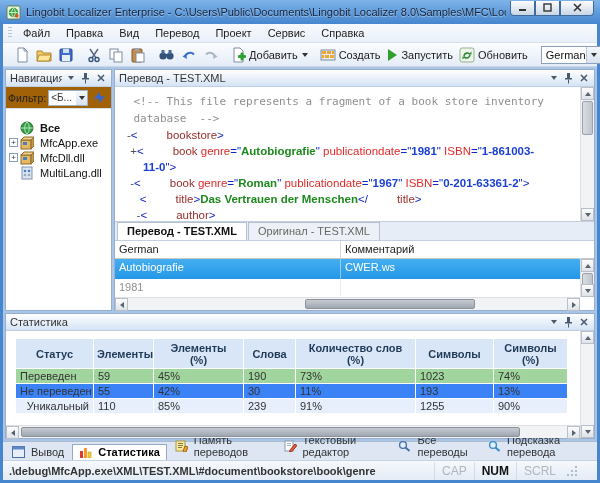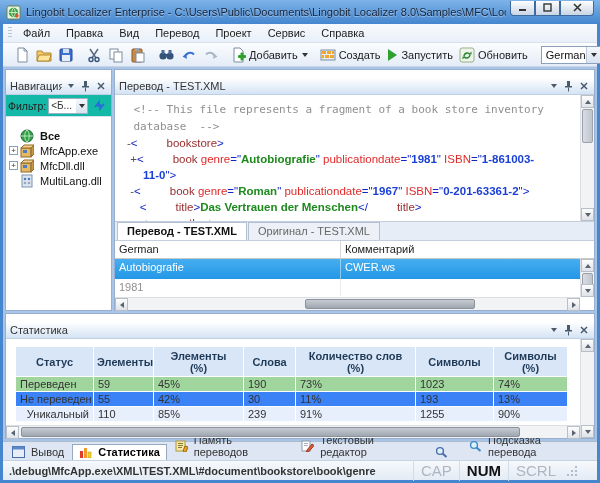--- a/index.html
+++ b/index.html
@@ -40,28 +40,28 @@
   .combo .val { flex:1; font-size:11px; padding-left:4px; color:#111; }
   .combo .cbtn { width:15px; height:100%; display:flex; align-items:center; justify-content:center;
     background:linear-gradient(#f4f8fc,#d8e2ef); border-left:1px solid #b7c6d8; }
 
   
   .dock { flex:1; background:#a9c4e4; padding:2px; display:flex; flex-direction:column; gap:2px; min-height:0; }
   .dock-top { flex:1; display:flex; gap:2px; min-height:0; }
 
   .panel { background:#fff; border:1px solid #96afd0; display:flex; flex-direction:column; min-width:0; min-height:0; }
   .panel-header { height:17px; background:linear-gradient(#ffffff,#d4e3f4); border-bottom:1px solid #c0d0e4;
-    display:flex; align-items:center; padding:0 4px; flex:0 0 auto;margin-top:8px; }
+    display:flex; align-items:center; padding:0 4px; flex:0 0 auto; }
   .panel-title { font-size:11px; color:#333; flex:1; white-space:nowrap; overflow:hidden; }
   .ph-btn { width:13px; height:13px; display:flex; align-items:center; justify-content:center; margin-left:2px; }
   .tri-down { width:0; height:0; border-left:3.5px solid transparent; border-right:3.5px solid transparent; border-top:4px solid #4a5a6e; }
 
   
   .nav-panel { width:107px; flex:0 0 auto; }
-  .filter-row { height:22px; background:#14b8a6; border-bottom:1px solid #d8e2ee; display:flex; align-items:center; padding:0 2px; flex:0 0 auto; }
+  .filter-row { height:22px; background:#a16207; border-bottom:1px solid #d8e2ee; display:flex; align-items:center; padding:0 2px; flex:0 0 auto; }
   .filter-lbl { font-size:10.5px; color:#222; margin-right:2px; }
   .filter-combo { display:flex; align-items:center; width:40px; height:16px; background:#fff; border:1px solid #9db0c6; }
   .filter-combo .val { flex:1; font-size:10px; padding-left:2px; color:#333; overflow:hidden; white-space:nowrap; }
   .filter-combo .cbtn { width:11px; height:100%; display:flex; align-items:center; justify-content:center; background:linear-gradient(#f4f8fc,#d8e2ef); }
   .filter-refresh { width:18px; height:18px; display:flex; align-items:center; justify-content:center; margin-left:2px; }
   .tree { flex:1; overflow:hidden; padding-top:11px; }
   .tree-row { display:flex; align-items:center; height:15px; padding-left:3px; font-size:11px; color:#111; white-space:nowrap; }
   .tree-row .expander { width:9px; height:9px; flex:0 0 auto; margin-right:2px; border:1px solid #8aa0b8; background:#fff;
     display:flex; align-items:center; justify-content:center; font-size:8px; line-height:8px; color:#333; }
   .tree-row .no-exp { width:11px; flex:0 0 auto; }
@@ -141,21 +141,21 @@
   .btab { display:flex; align-items:center; font-size:11px; color:#333; padding:1px 6px 2px; margin-right:1px;
     border:1px solid transparent; }
   .btab svg { margin-right:3px; }
   .btab.active { background:#fff; border:1px solid #96a9c0; border-bottom:none; font-weight:bold; color:#000; }
   .btab:not(.active) { border-bottom:none; }
 
   
   .statusbar { height:20px; background:linear-gradient(#f6f9fc,#e3ebf5); border-top:1px solid #c8d3e2;
     display:flex; align-items:center; padding:0 18px 0 6px; }
   .status-path { flex:1; font-size:11px; color:#333; font-weight:bold; white-space:nowrap; overflow:hidden; }
-  .indicator { font-size:15px; color:#b0b6bf; padding:2px 7px; border-left:1px solid #d3dce6; }
+  .indicator { font-size:12px; color:#b0b6bf; padding:2px 7px; border-left:1px solid #d3dce6; }
   .indicator.active { color:#111; font-weight:bold; }
   .resize-grip { width:14px; height:14px; margin-left:2px; }
 </style>
 </head>
 <body>
 
 <div class="window">
 
   <div class="titlebar">
     <svg class="app-icon" viewBox="0 0 16 16">
@@ -620,20 +620,21 @@
           </span>
           <span>Текстовый редактор</span>
         </div>
         <div class="btab">
           <span style="display: inline-flex; margin-right: 3px;">
             <svg width="13" height="12" viewBox="0 0 13 12">
               <circle cx="5" cy="5" r="3.4" fill="#dff0fa" stroke="#4a6ea8" stroke-width="1.4"></circle>
               <path d="M7.5 7.5l4 3.5" stroke="#4a6ea8" stroke-width="2"></path>
             </svg>
           </span>
+          <span>Все переводы</span>
         </div>
         <div class="btab">
           <span style="display: inline-flex; margin-right: 3px;">
             <svg width="13" height="12" viewBox="0 0 13 12">
               <circle cx="5" cy="5" r="3.4" fill="#dff0fa" stroke="#3a8ac8" stroke-width="1.4"></circle>
               <path d="M7.5 7.5l4 3.5" stroke="#3a8ac8" stroke-width="2"></path>
             </svg>
           </span>
           <span>Подсказка перевода</span>
         </div>

